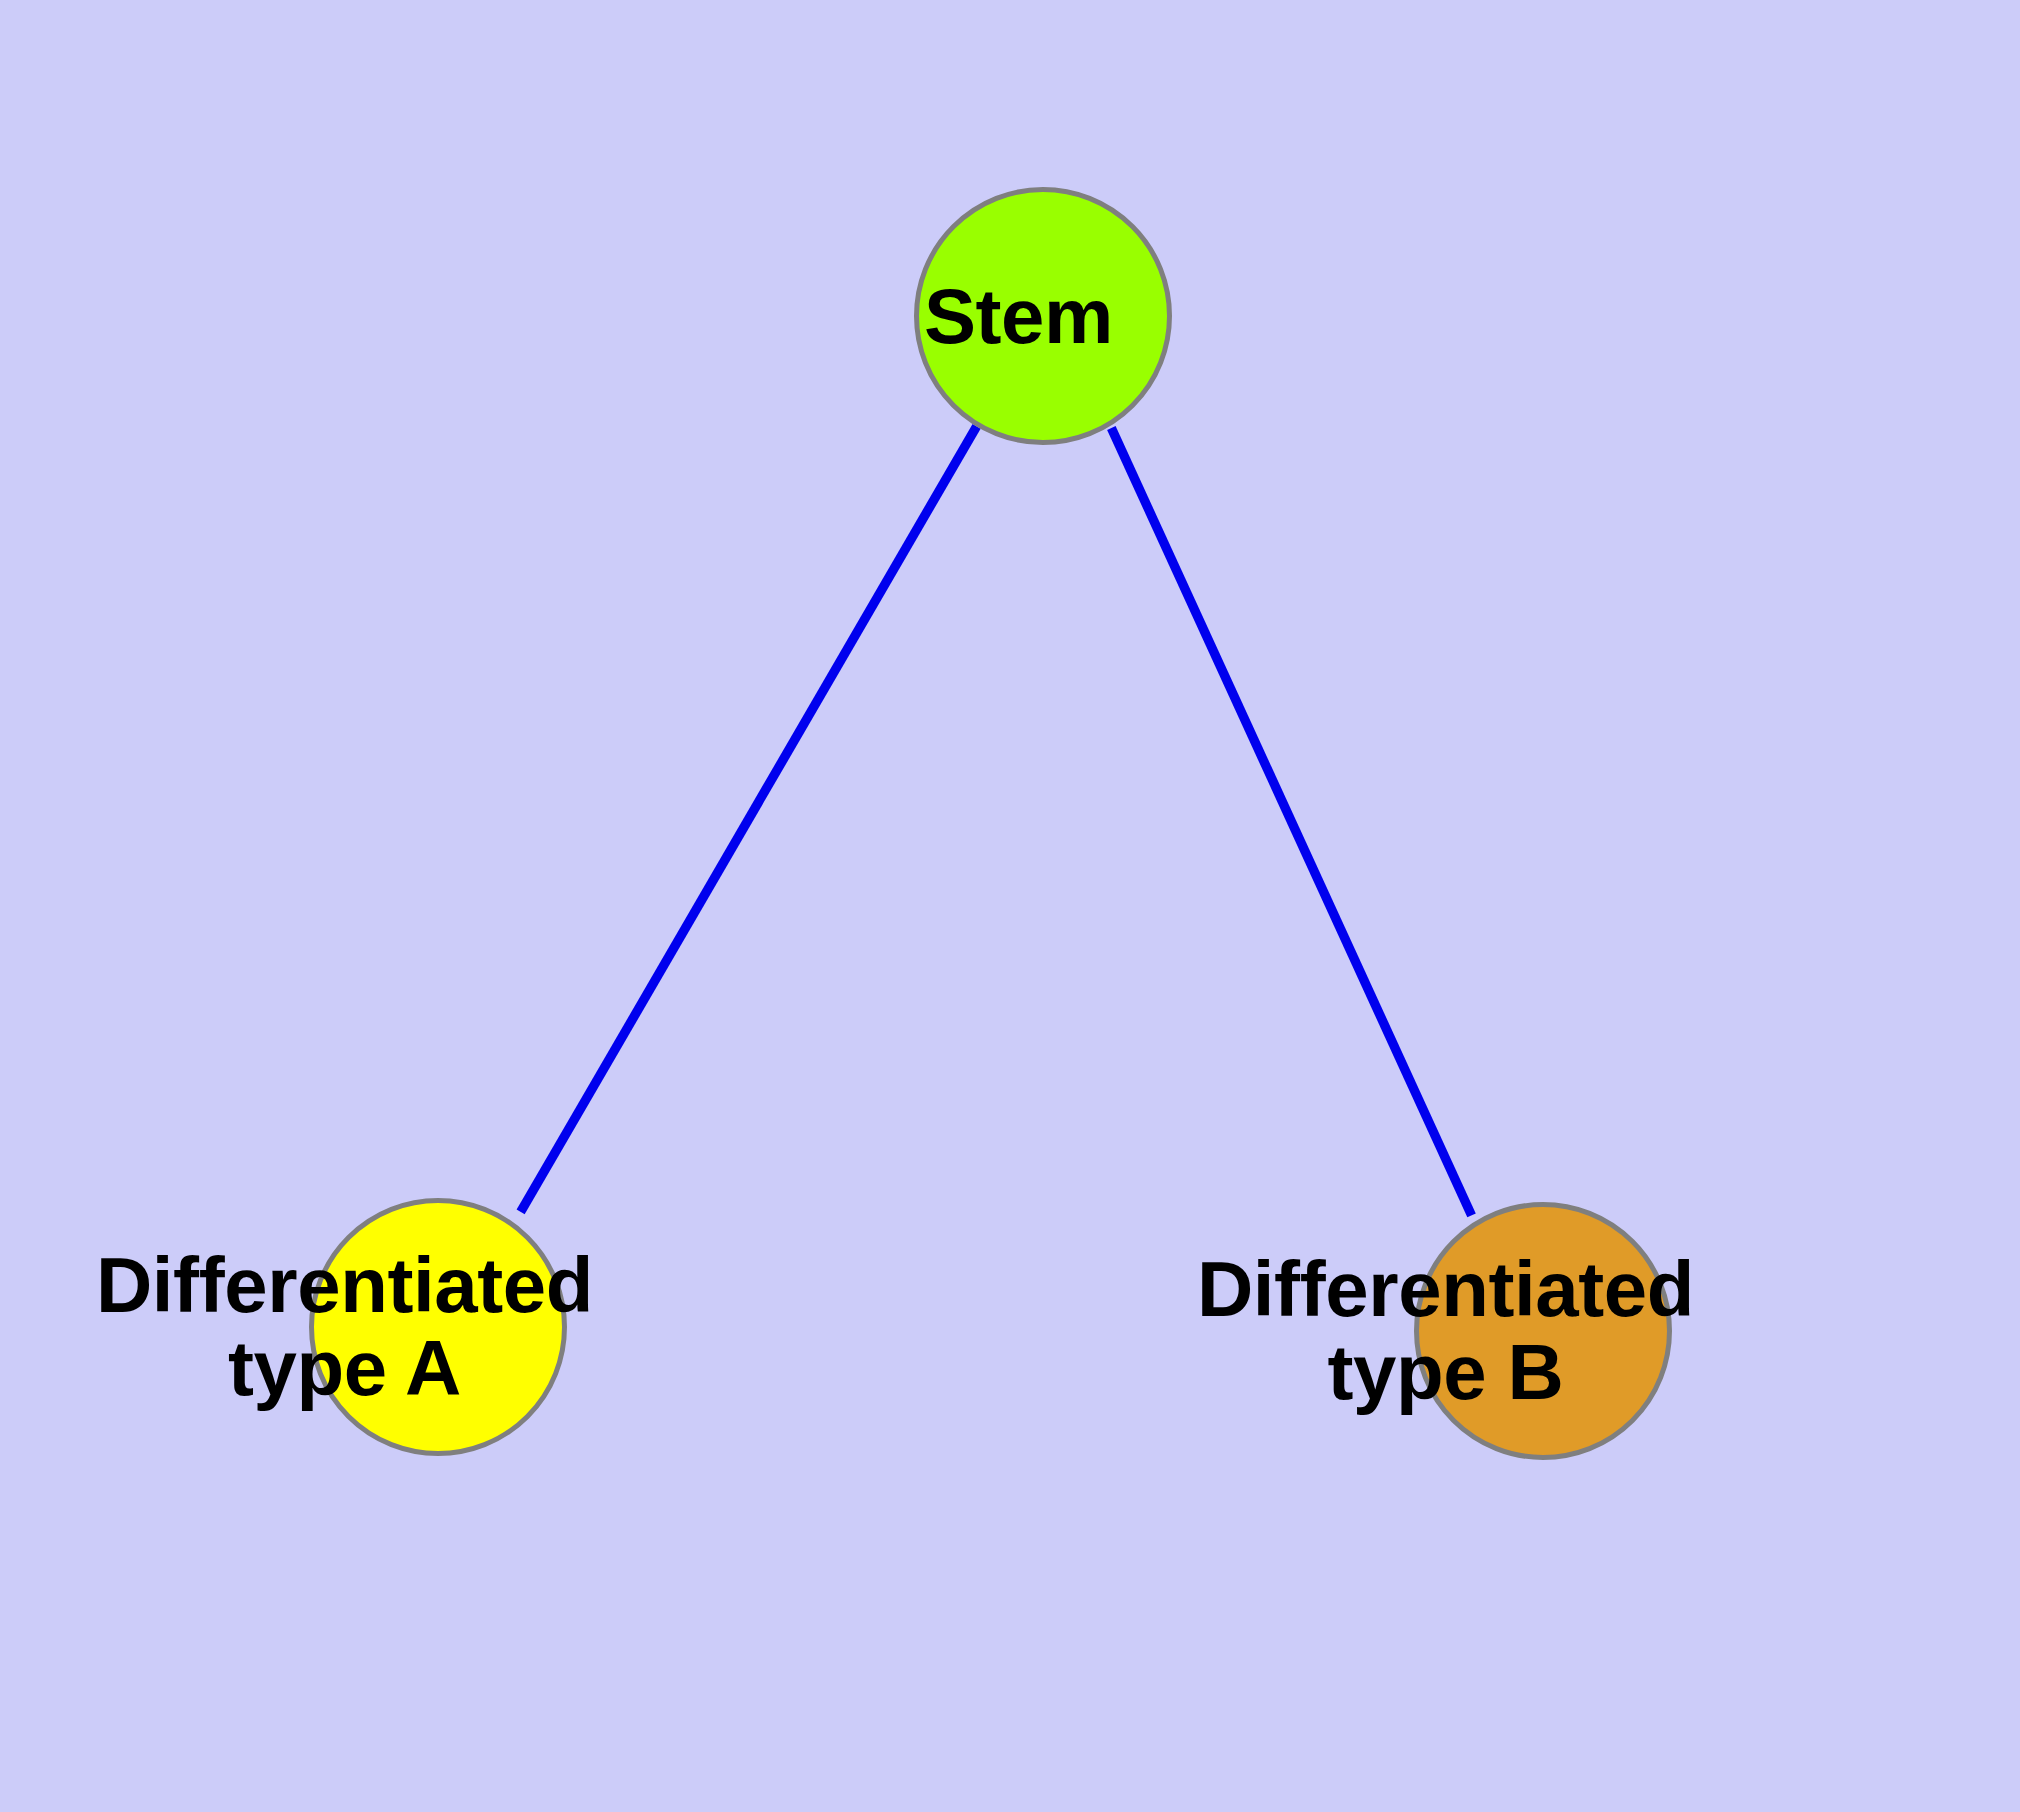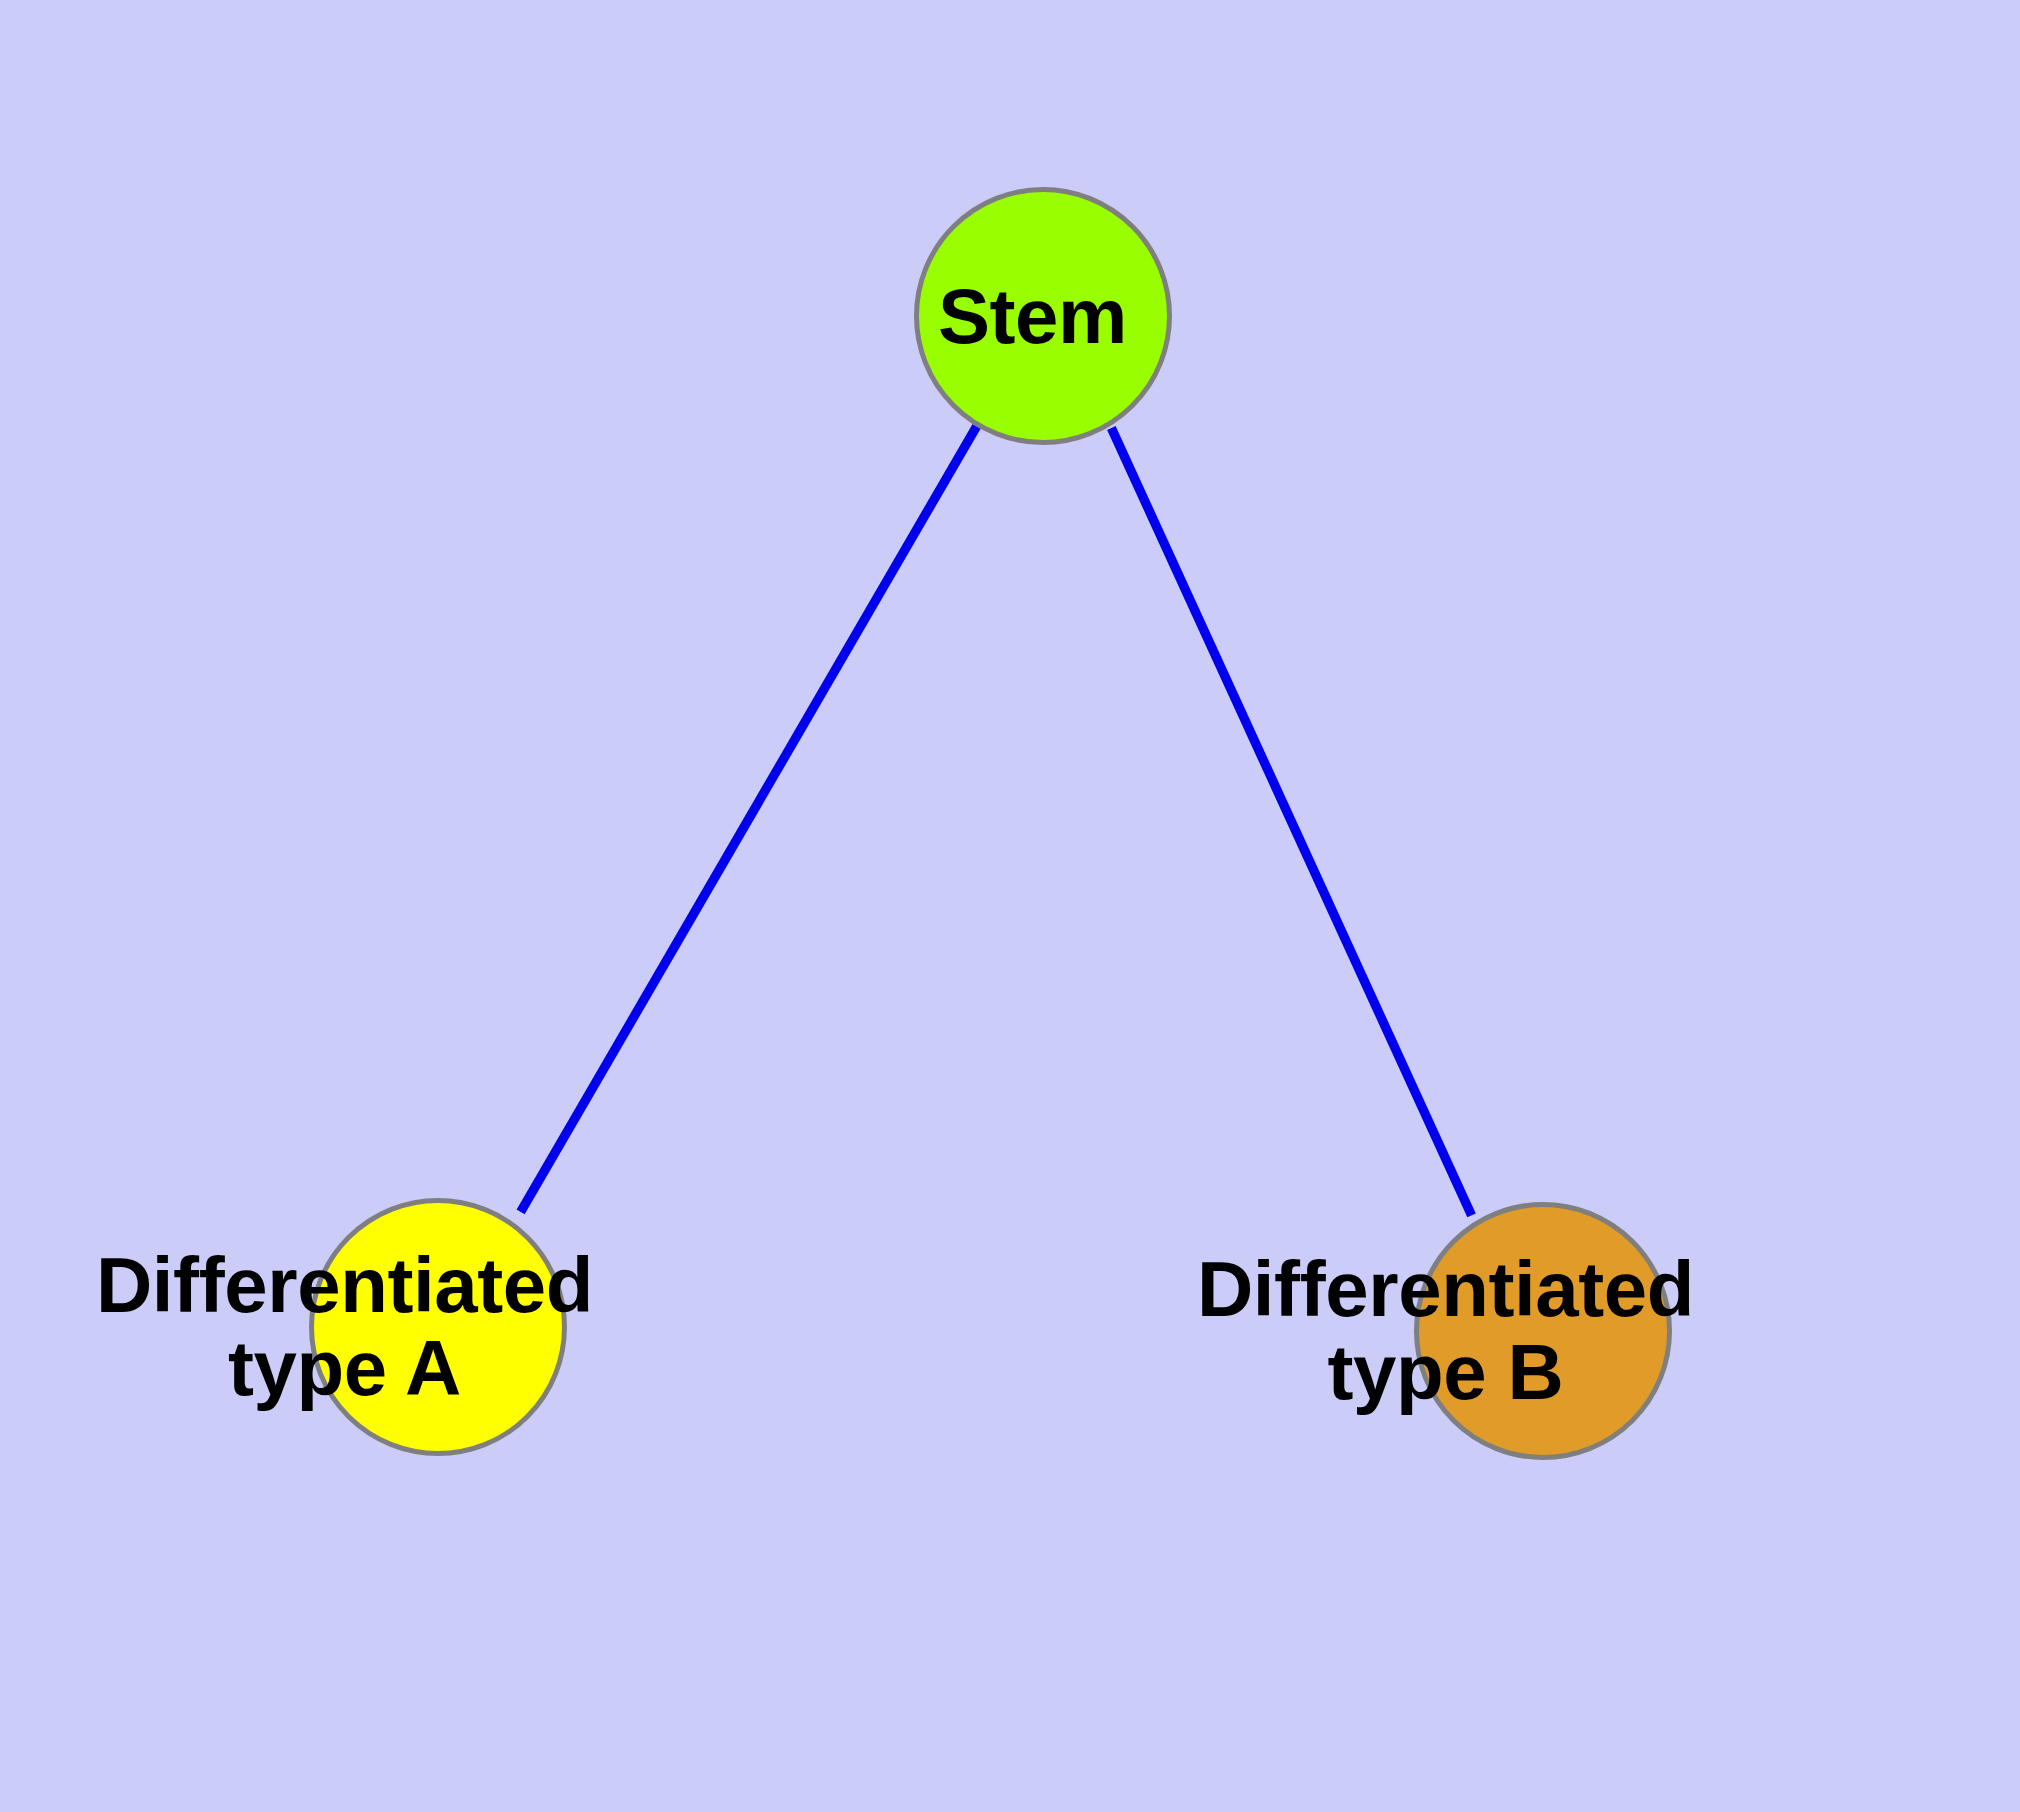--- a/index.html
+++ b/index.html
@@ -46,20 +46,20 @@
 
   <svg id="edge-layer" viewBox="0 0 2384 2138" style="width: 2021px; height: 1812px;">
     <line x1="1152" y1="503" x2="614" y2="1430" stroke="#0000ee" stroke-width="11" stroke-linecap="butt"></line>
     <line x1="1311" y1="505" x2="1736" y2="1434" stroke="#0000ee" stroke-width="11" stroke-linecap="butt"></line>
   </svg>
 
   <div class="node" style="left: 914px; top: 187px; width: 258px; height: 258px; background: rgb(153, 255, 0); border-color: rgb(127, 127, 127);"></div>
   <div class="node" style="left: 309px; top: 1198px; width: 258px; height: 258px; background: rgb(255, 255, 0); border-color: rgb(127, 127, 127);"></div>
   <div class="node" style="left: 1414px; top: 1202px; width: 258px; height: 258px; background: rgb(224, 155, 40); border-color: rgb(127, 127, 127);"></div>
 
-  <div class="node-label" style="font-size: 78px; width: 1017px; left: 524px; top: 275px;">Stem</div>
+  <div class="node-label" style="font-size: 78px; width: 1017px; left: 510px; top: 275px;">Stem</div>
   <div class="node-label" style="font-size: 78px; width: 1017px; left: -164px; top: 1244px;">Differentiated
 type A</div>
   <div class="node-label" style="font-size: 78px; width: 1017px; left: 937px; top: 1248px;">Differentiated
 type B</div>
 
 </div>
 
 
 </body></html>

